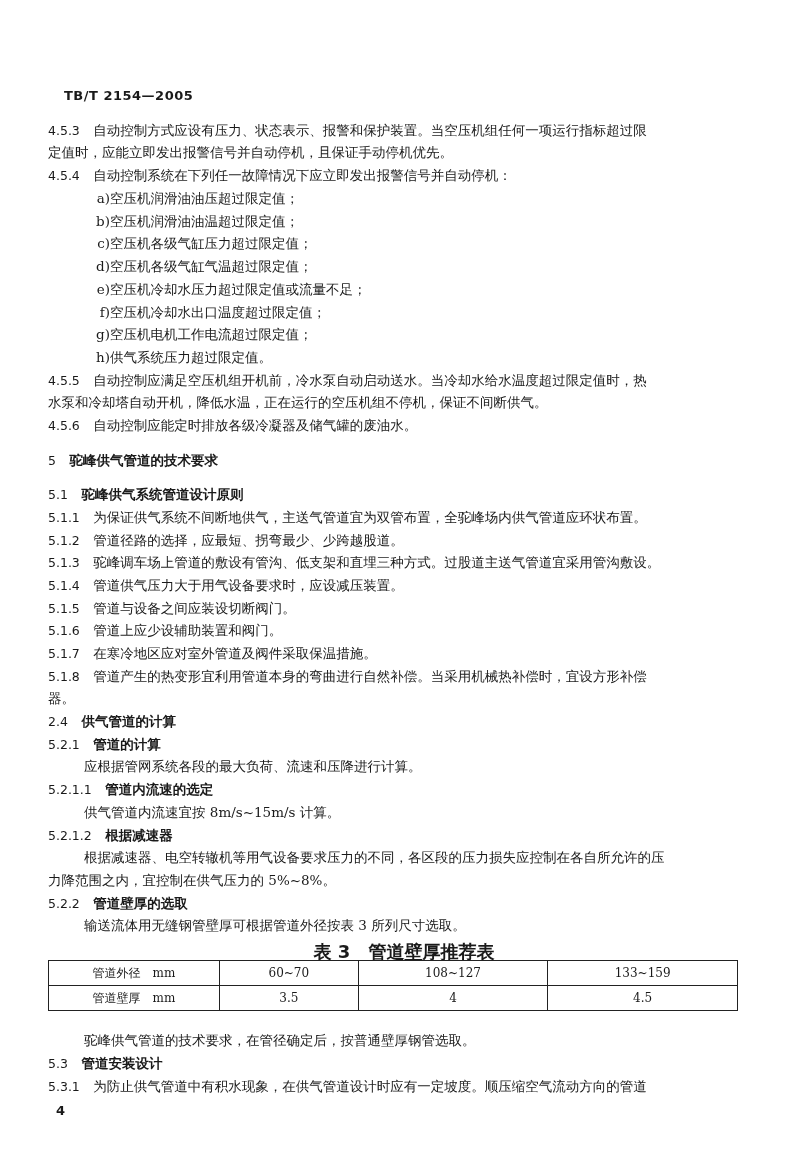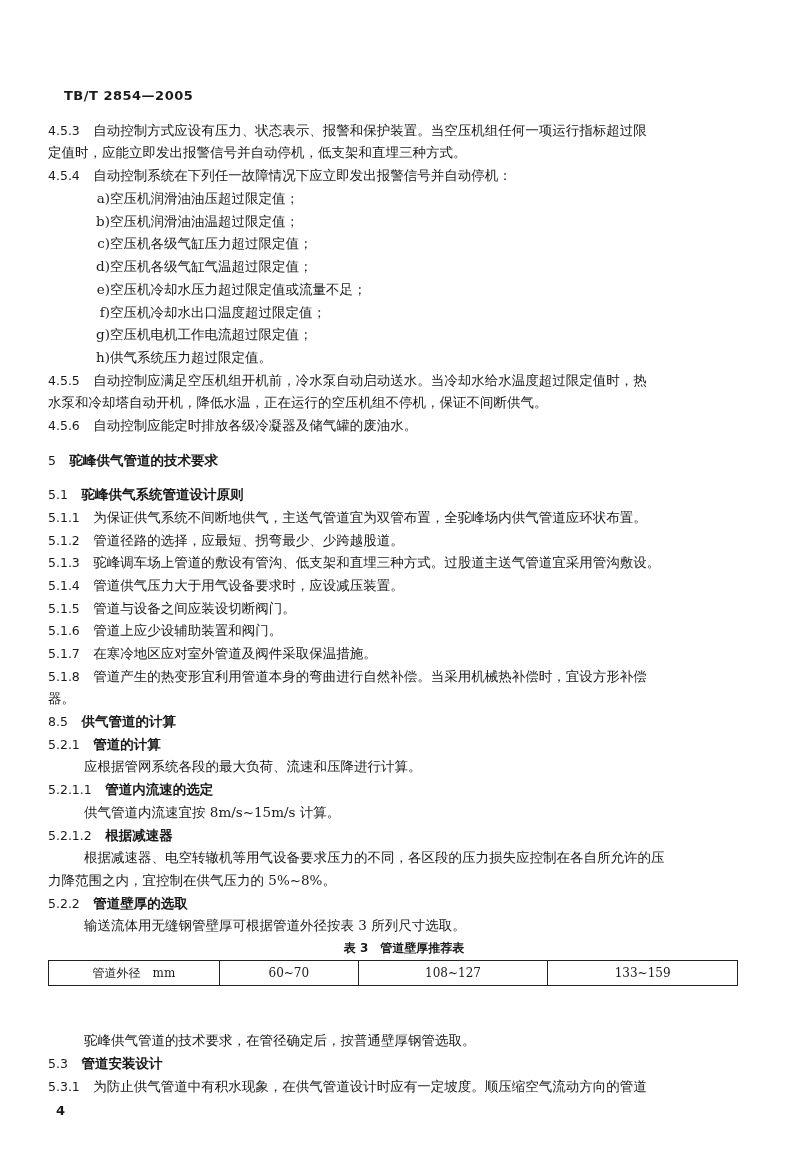--- a/index.html
+++ b/index.html
@@ -12,37 +12,37 @@
   .header {
     position: absolute; left: 64px; top: 88px; font-weight: bold;
     font-family: "DejaVu Sans", "Liberation Sans", sans-serif; font-size: 13px; letter-spacing: 0.5px;
   }
   .line { position: absolute; left: 0; font-size: 13.5px; line-height: 20px; white-space: nowrap; }
   .num { font-family: "DejaVu Sans", "Liberation Sans", sans-serif; font-weight: normal; font-size: 12.5px; display: inline-block; }
   .bold { font-weight: bold; font-family: "DejaVu Sans", "Liberation Sans", sans-serif; }
   .indent { left: 36px; }
   .item { left: 36px; text-align: right; }
   .item .lbl { display: inline-block; width: 26px; }
-  .caption { position: absolute; left: 0; width: 712px; text-align: center; top: 940px; font-weight: bold; font-size: 12px;
+  .caption { position: absolute; left: 0; width: 712px; text-align: center; top: 940px; font-weight: bold; font-size: 18px;
     font-family: "DejaVu Sans", "Liberation Sans", sans-serif; }
   table.t3 {
     position: absolute; left: 0; top: 960px; width: 690px; border-collapse: collapse; font-size: 12px;
   }
   table.t3 td { border: 1px solid #222; height: 24px; text-align: center; padding: 0; }
   table.t3 td.hd { width: 170px; }
   .pagenum { position: absolute; left: 56px; top: 1103px; font-family: "DejaVu Sans", "Liberation Sans", sans-serif; font-size: 13px; font-weight: bold; }
 </style>
 </head>
 <body>
 
-<div class="header">TB/T 2854—2005</div>
+<div class="header">TB/T 2154—2005</div>
 
 <div class="page">
   <div class="line" style="top:120px"><span class="num">4.5.3</span>　<span>自动控制方式应设有压力、状态表示、报警和保护装置。当空压机组任何一项运行指标超过限</span></div>
-  <div class="line" style="top:142px">定值时，应能立即发出报警信号并自动停机，低支架和直埋三种方式。</div>
+  <div class="line" style="top:142px">定值时，应能立即发出报警信号并自动停机，且保证手动停机优先。</div>
   <div class="line" style="top:165px"><span class="num">4.5.4</span>　<span>自动控制系统在下列任一故障情况下应立即发出报警信号并自动停机：</span></div>
 
   <div class="line item" style="top:188px"><span class="lbl">a)</span><span>空压机润滑油油压超过限定值；</span></div>
   <div class="line item" style="top:211px"><span class="lbl">b)</span><span>空压机润滑油油温超过限定值；</span></div>
   <div class="line item" style="top:233px"><span class="lbl">c)</span><span>空压机各级气缸压力超过限定值；</span></div>
   <div class="line item" style="top:256px"><span class="lbl">d)</span><span>空压机各级气缸气温超过限定值；</span></div>
   <div class="line item" style="top:279px"><span class="lbl">e)</span><span>空压机冷却水压力超过限定值或流量不足；</span></div>
   <div class="line item" style="top:302px"><span class="lbl">f)</span><span>空压机冷却水出口温度超过限定值；</span></div>
   <div class="line item" style="top:324px"><span class="lbl">g)</span><span>空压机电机工作电流超过限定值；</span></div>
   <div class="line item" style="top:347px"><span class="lbl">h)</span><span>供气系统压力超过限定值。</span></div>
@@ -57,40 +57,46 @@
   <div class="line" style="top:507px"><span class="num">5.1.1</span>　<span>为保证供气系统不间断地供气，主送气管道宜为双管布置，全驼峰场内供气管道应环状布置。</span></div>
   <div class="line" style="top:530px"><span class="num">5.1.2</span>　<span>管道径路的选择，应最短、拐弯最少、少跨越股道。</span></div>
   <div class="line" style="top:552px"><span class="num">5.1.3</span>　<span>驼峰调车场上管道的敷设有管沟、低支架和直埋三种方式。过股道主送气管道宜采用管沟敷设。</span></div>
   <div class="line" style="top:575px"><span class="num">5.1.4</span>　<span>管道供气压力大于用气设备要求时，应设减压装置。</span></div>
   <div class="line" style="top:598px"><span class="num">5.1.5</span>　<span>管道与设备之间应装设切断阀门。</span></div>
   <div class="line" style="top:620px"><span class="num">5.1.6</span>　<span>管道上应少设辅助装置和阀门。</span></div>
   <div class="line" style="top:643px"><span class="num">5.1.7</span>　<span>在寒冷地区应对室外管道及阀件采取保温措施。</span></div>
   <div class="line" style="top:666px"><span class="num">5.1.8</span>　<span>管道产生的热变形宜利用管道本身的弯曲进行自然补偿。当采用机械热补偿时，宜设方形补偿</span></div>
   <div class="line" style="top:688px">器。</div>
 
-  <div class="line bold" style="top:711px"><span class="num">8.5</span>　<span>供气管道的计算</span></div>
+  <div class="line bold" style="top:711px"><span class="num">2.4</span>　<span>供气管道的计算</span></div>
   <div class="line bold" style="top:734px"><span class="num">5.2.1</span>　<span>管道的计算</span></div>
   <div class="line indent" style="top:756px">应根据管网系统各段的最大负荷、流速和压降进行计算。</div>
   <div class="line bold" style="top:779px"><span class="num">5.2.1.1</span>　<span>管道内流速的选定</span></div>
   <div class="line indent" style="top:802px">供气管道内流速宜按 8m/s~15m/s 计算。</div>
   <div class="line bold" style="top:825px"><span class="num">5.2.1.2</span>　<span>根据减速器</span></div>
   <div class="line indent" style="top:847px">根据减速器、电空转辙机等用气设备要求压力的不同，各区段的压力损失应控制在各自所允许的压</div>
   <div class="line" style="top:870px">力降范围之内，宜控制在供气压力的 5%~8%。</div>
   <div class="line bold" style="top:893px"><span class="num">5.2.2</span>　<span>管道壁厚的选取</span></div>
   <div class="line indent" style="top:915px">输送流体用无缝钢管壁厚可根据管道外径按表 3 所列尺寸选取。</div>
 
   <div class="caption">表 3　管道壁厚推荐表</div>
   <table class="t3">
     <tbody>
         <tr>
       <td class="hd">管道外径　mm</td>
       <td>60~70</td>
       <td>108~127</td>
       <td>133~159</td>
     </tr>
+    <tr>
+      <td class="hd">管道壁厚　mm</td>
+      <td>3.5</td>
+      <td>4</td>
+      <td>4.5</td>
+    </tr>
   </tbody>
     </table>
 
   <div class="line indent" style="top:1030px">驼峰供气管道的技术要求，在管径确定后，按普通壁厚钢管选取。</div>
   <div class="line bold" style="top:1053px"><span class="num">5.3</span>　<span>管道安装设计</span></div>
   <div class="line" style="top:1076px"><span class="num">5.3.1</span>　<span>为防止供气管道中有积水现象，在供气管道设计时应有一定坡度。顺压缩空气流动方向的管道</span></div>
 </div>
 
 <div class="pagenum">4</div>
 

